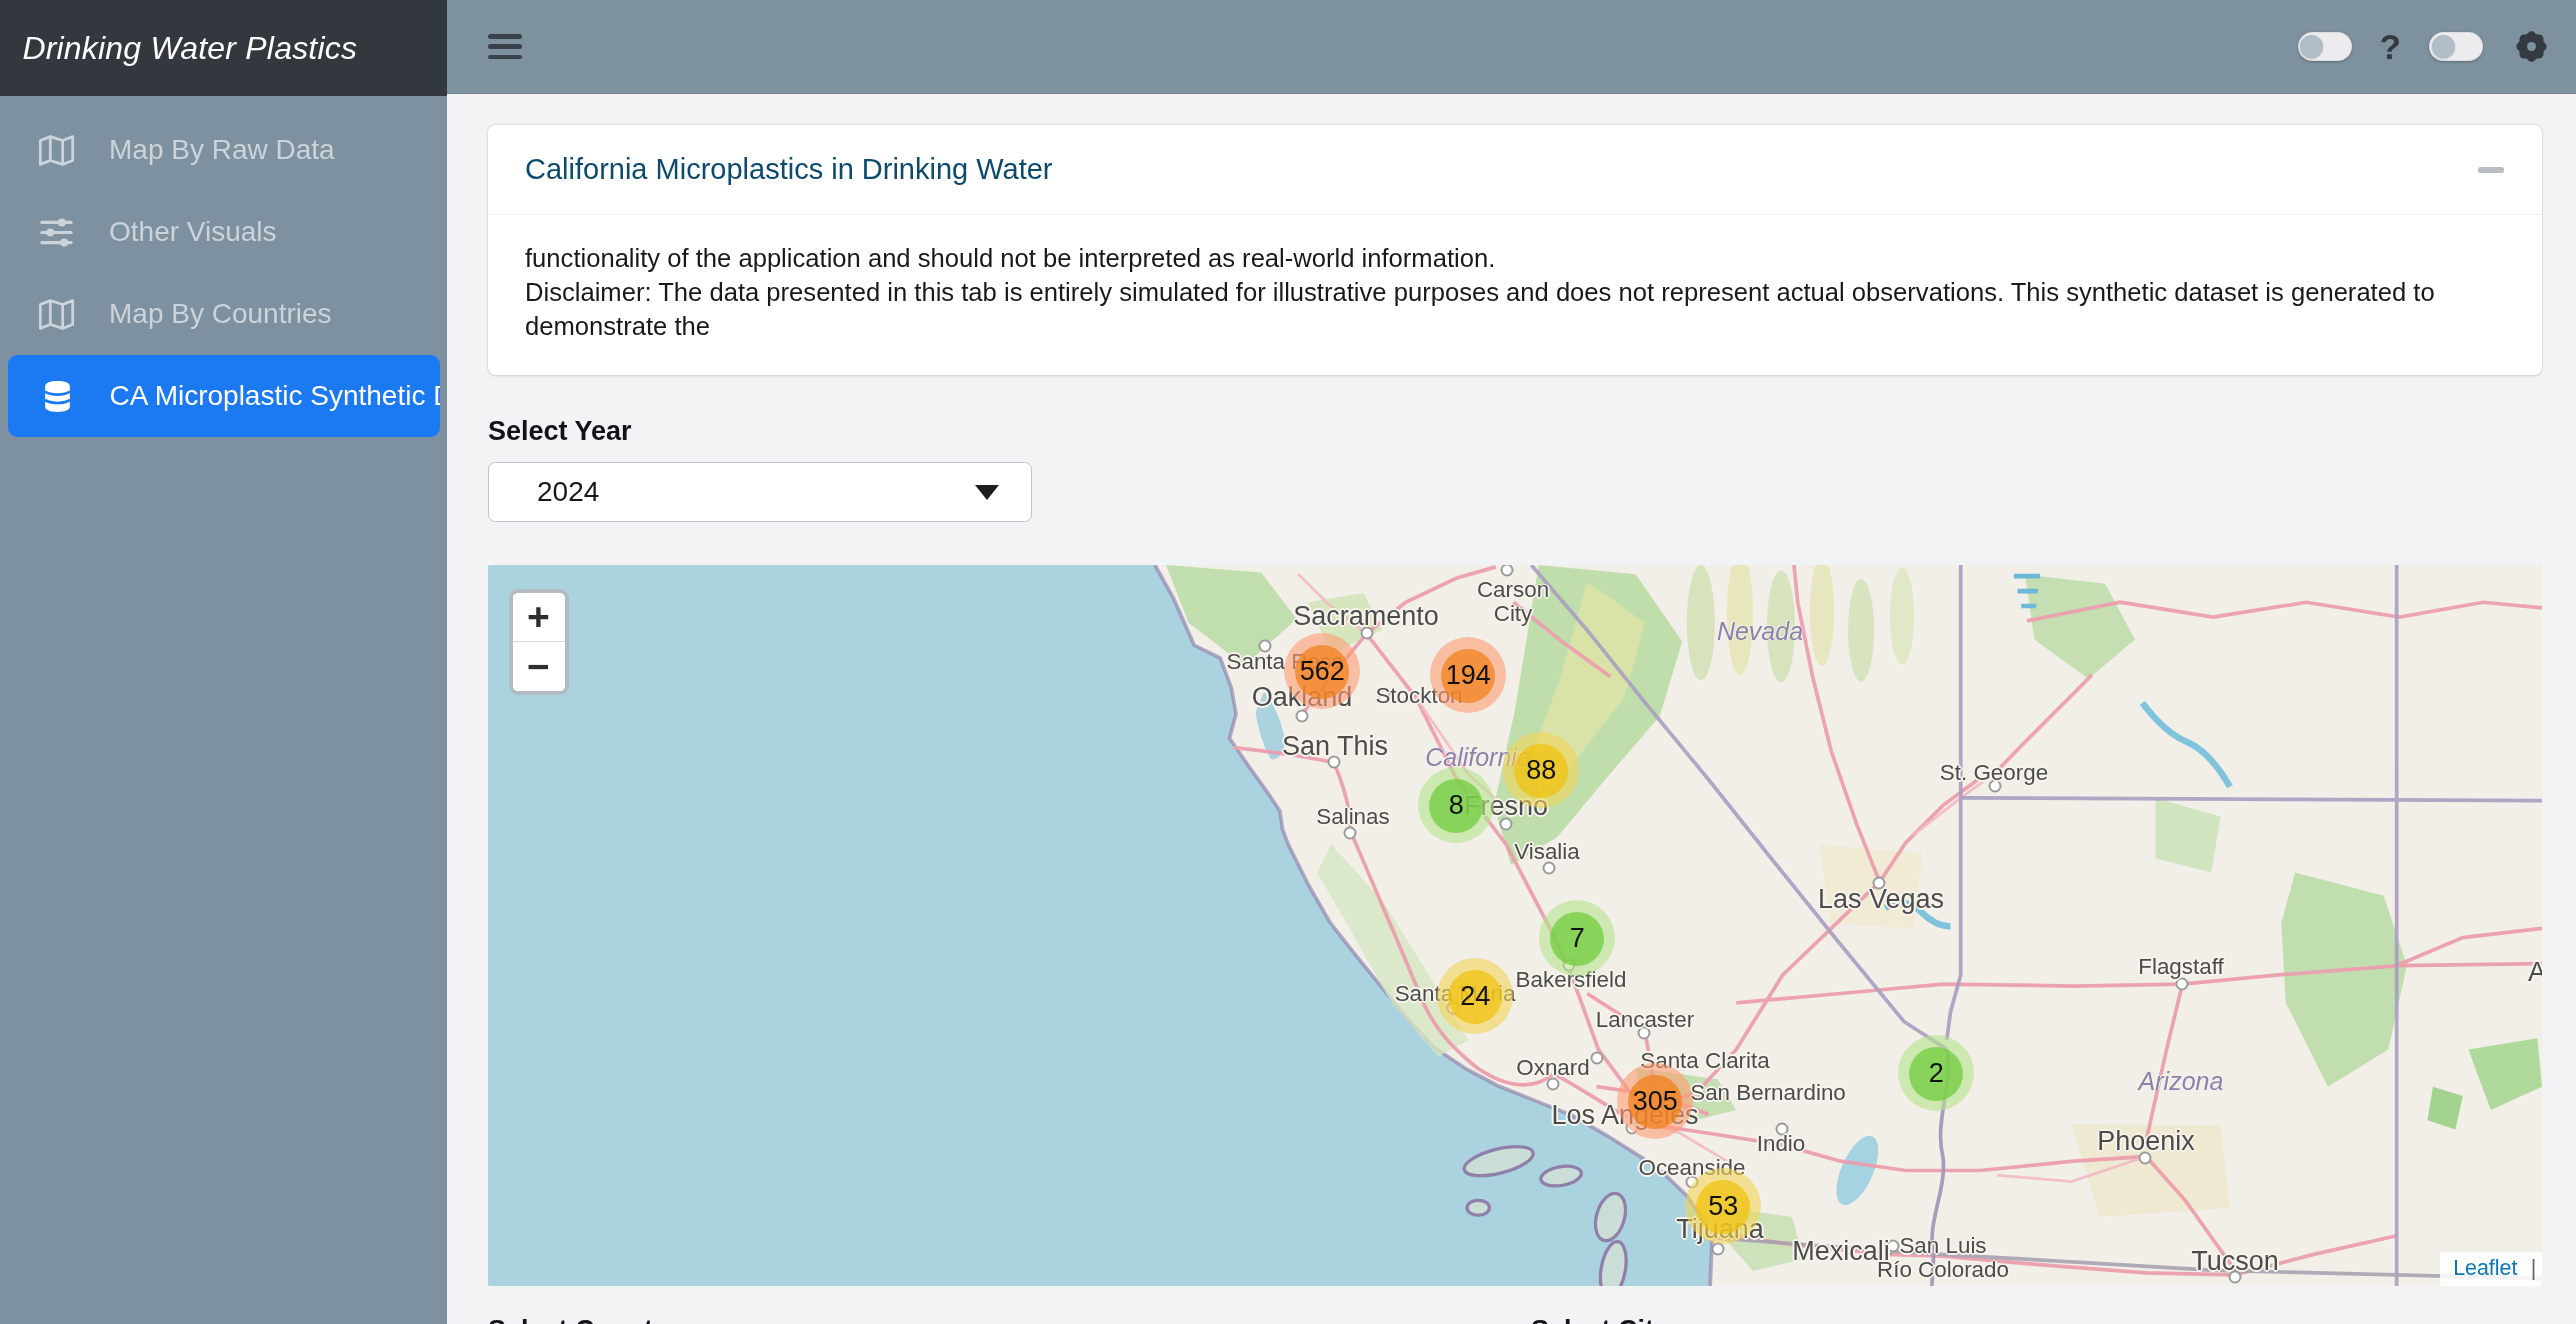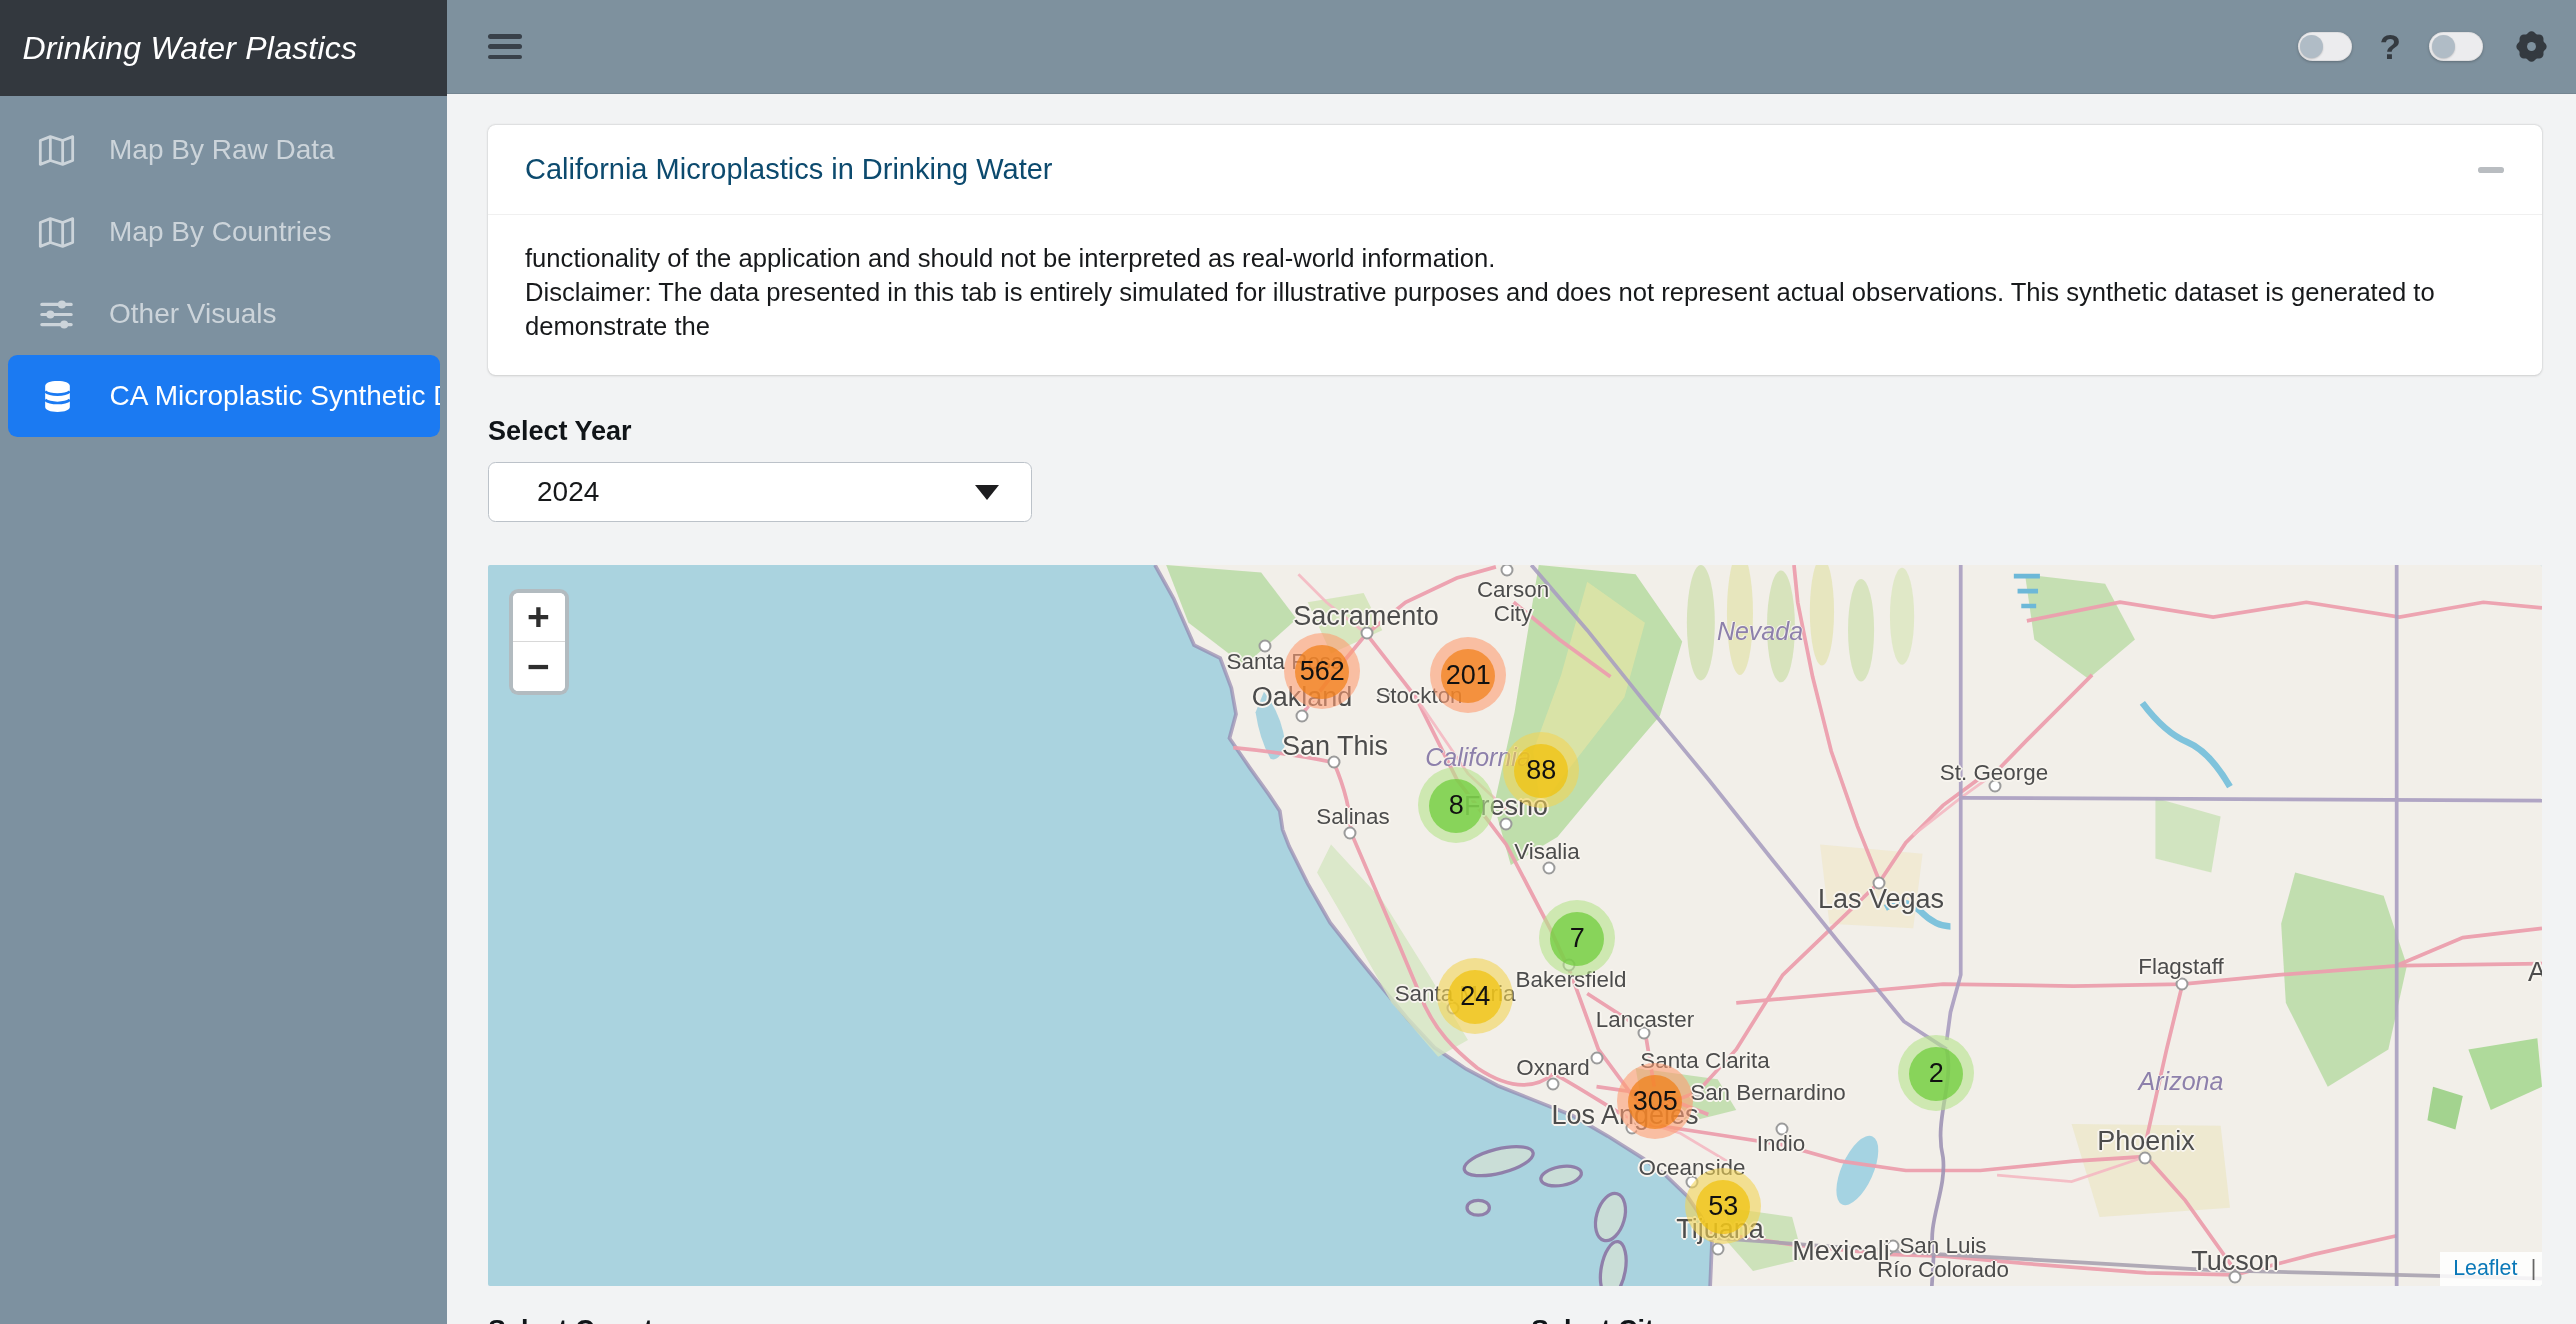--- a/index.html
+++ b/index.html
@@ -102,34 +102,34 @@
     </div>
     <nav class="side-menu" id="side-menu">
         <a class="side-item">
           <span class="side-icon"><svg viewBox="0 0 24 24" fill="none" stroke="currentColor" stroke-width="1.8" stroke-linejoin="round">
               <path d="M1.5 5.5 L8 3 L16 5.5 L22.5 3 V18.5 L16 21 L8 18.5 L1.5 21 Z"></path>
               <path d="M8 3 V18.5 M16 5.5 V21"></path>
             </svg></span>
           <span class="side-label">Map By Raw Data</span>
         </a>
         <a class="side-item">
-          <span class="side-icon"><svg viewBox="0 0 24 24" fill="none" stroke="currentColor" stroke-width="1.8" stroke-linejoin="round">
-              <path d="M1.5 5.5 L8 3 L16 5.5 L22.5 3 V18.5 L16 21 L8 18.5 L1.5 21 Z"></path>
-              <path d="M8 3 V18.5 M16 5.5 V21"></path>
-            </svg></span>
-          <span class="side-label">Map By Countries</span>
-        </a>
-        <a class="side-item">
           <span class="side-icon"><svg viewBox="0 0 24 24" fill="none" stroke="currentColor" stroke-width="2.1" stroke-linecap="round">
               <path d="M2.5 5.5 h19 M2.5 12 h19 M2.5 18.5 h19"></path>
               <circle cx="15.5" cy="5.5" r="2.6" fill="currentColor" stroke="none"></circle>
               <circle cx="8" cy="12" r="2.6" fill="currentColor" stroke="none"></circle>
               <circle cx="17" cy="18.5" r="2.6" fill="currentColor" stroke="none"></circle>
             </svg></span>
           <span class="side-label">Other Visuals</span>
+        </a>
+        <a class="side-item">
+          <span class="side-icon"><svg viewBox="0 0 24 24" fill="none" stroke="currentColor" stroke-width="1.8" stroke-linejoin="round">
+              <path d="M1.5 5.5 L8 3 L16 5.5 L22.5 3 V18.5 L16 21 L8 18.5 L1.5 21 Z"></path>
+              <path d="M8 3 V18.5 M16 5.5 V21"></path>
+            </svg></span>
+          <span class="side-label">Map By Countries</span>
         </a>
         <a class="side-item active">
           <span class="side-icon"><svg viewBox="0 0 24 24" fill="currentColor">
               <path d="M12 2C7.3 2 4 3.3 4 5.2v13.6C4 20.7 7.3 22 12 22s8-1.3 8-3.2V5.2C20 3.3 16.7 2 12 2z"></path>
               <path d="M4 8.8c1.6 1.3 4.5 2 8 2s6.4-.7 8-2" fill="none" stroke="#1b7af2" stroke-width="1.7"></path>
               <path d="M4 14.2c1.6 1.3 4.5 2 8 2s6.4-.7 8-2" fill="none" stroke="#1b7af2" stroke-width="1.7"></path>
             </svg></span>
           <span class="side-label">CA Microplastic Synthetic Data</span>
         </a>
       </nav>
@@ -337,21 +337,21 @@
             <div class="city small" style="left: 1693px; top: 402px;">Flagstaff</div>
             <div class="citydot" style="left: 1657px; top: 593px;"></div>
             <div class="city big" style="left: 1658px; top: 576px;">Phoenix</div>
             <div class="citydot" style="left: 1747px; top: 712px;"></div>
             <div class="city big" style="left: 1747px; top: 696px;">Tucson</div>
             <div class="city big" style="left: 2049px; top: 407px;">A</div>
             <div class="cluster large" style="left: 834px; top: 106px;">
               <div class="inner">562</div>
             </div>
             <div class="cluster large" style="left: 980px; top: 110px;">
-              <div class="inner">201</div>
+              <div class="inner">194</div>
             </div>
             <div class="cluster medium" style="left: 1053px; top: 205px;">
               <div class="inner">88</div>
             </div>
             <div class="cluster small" style="left: 968px; top: 240px;">
               <div class="inner">8</div>
             </div>
             <div class="cluster small" style="left: 1089px; top: 373px;">
               <div class="inner">7</div>
             </div>

